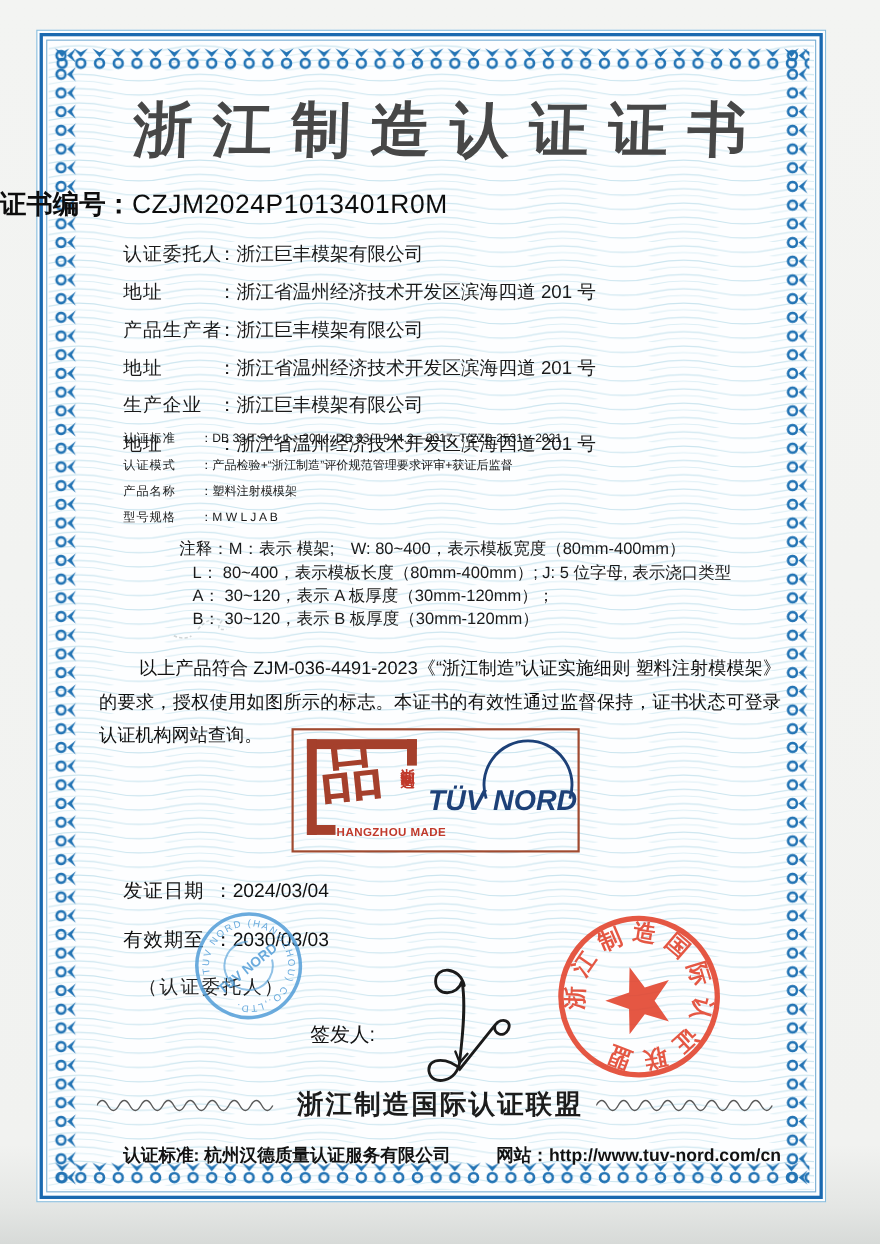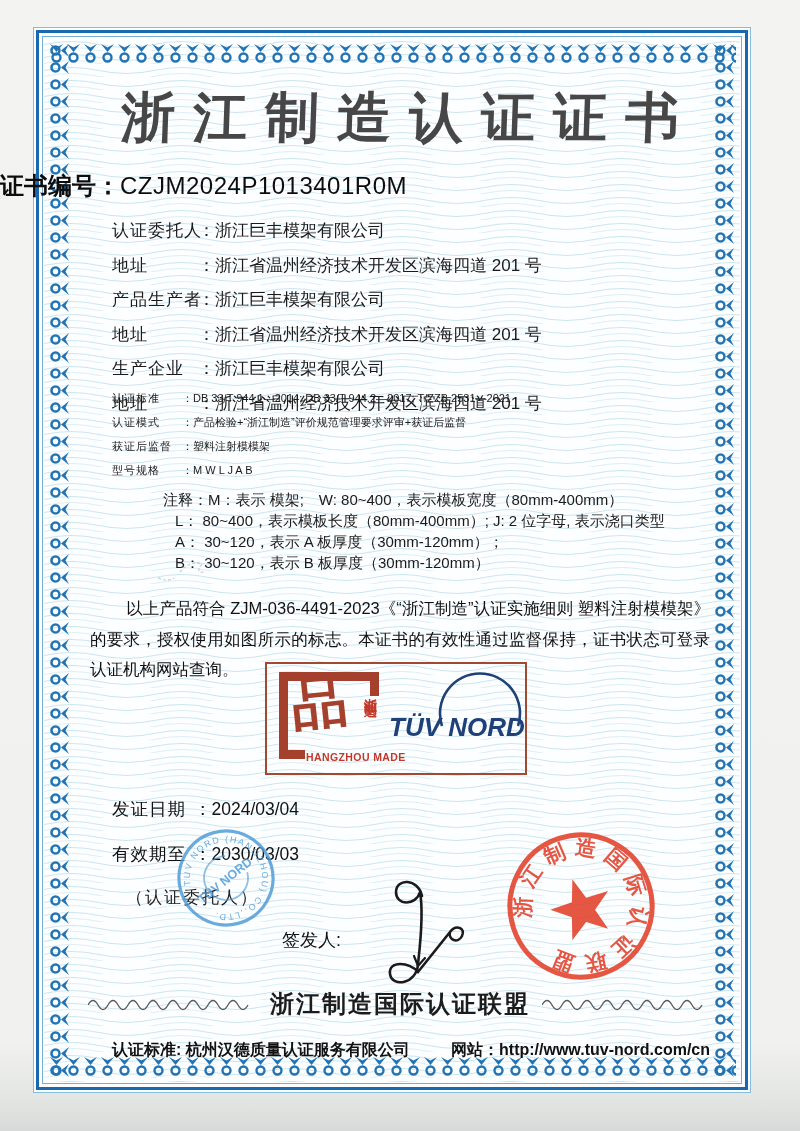--- a/index.html
+++ b/index.html
@@ -129,27 +129,27 @@
     <div class="prow"><span class="plbl">地址</span><span>：</span><span>浙江省温州经济技术开发区滨海四道 201 号</span></div>
     <div class="prow"><span class="plbl">产品生产者</span><span>：</span><span>浙江巨丰模架有限公司</span></div>
     <div class="prow"><span class="plbl">地址</span><span>：</span><span>浙江省温州经济技术开发区滨海四道 201 号</span></div>
     <div class="prow"><span class="plbl">生产企业</span><span>：</span><span>浙江巨丰模架有限公司</span></div>
     <div class="prow"><span class="plbl">地址</span><span>：</span><span>浙江省温州经济技术开发区滨海四道 201 号</span></div>
   </div>
 
   <div class="abs details">
     <div class="drow"><span class="dlbl">认证标准</span><span>：</span><span>DB 33/T 944.1—2014; DB 33/T 944.2—2017; T/ZZB 2531—2021</span></div>
     <div class="drow"><span class="dlbl">认证模式</span><span>：</span><span>产品检验+“浙江制造”评价规范管理要求评审+获证后监督</span></div>
-    <div class="drow"><span class="dlbl">获证后监督</span><span>：</span><span>塑料注射模模架</span></div>
+    <div class="drow"><span class="dlbl">产品名称</span><span>：</span><span>塑料注射模模架</span></div>
     <div class="drow"><span class="dlbl">型号规格</span><span>：</span><span>M W L J A B</span></div>
   </div>
 
   <div class="abs notes">
     <div>注释：M：表示 模架;　W: 80~400，表示模板宽度（80mm-400mm）</div>
-    <div class="sub">L：  80~400，表示模板长度（80mm-400mm）; J: 2 位字母, 表示浇口类型</div>
+    <div class="sub">L：  80~400，表示模板长度（80mm-400mm）; J: 5 位字母, 表示浇口类型</div>
     <div class="sub">A：  30~120，表示 A 板厚度（30mm-120mm）；</div>
     <div class="sub">B：  30~120，表示 B 板厚度（30mm-120mm）</div>
   </div>
 
   <div class="abs statement">以上产品符合 ZJM-036-4491-2023《“浙江制造”认证实施细则 塑料注射模模架》的要求，授权使用如图所示的标志。本证书的有效性通过监督保持，证书状态可登录认证机构网站查询。</div>
 
   <svg class="abs artifact" width="70" height="30" xmlns="http://www.w3.org/2000/svg">
     <path d="M8 22 q10 4 16 0 M30 16 q10 -12 22 -8 q-8 10 4 8" fill="none" stroke="#a9b4b6" stroke-width="1.4" opacity="0.55" stroke-dasharray="3 2"></path>
   </svg>
 

